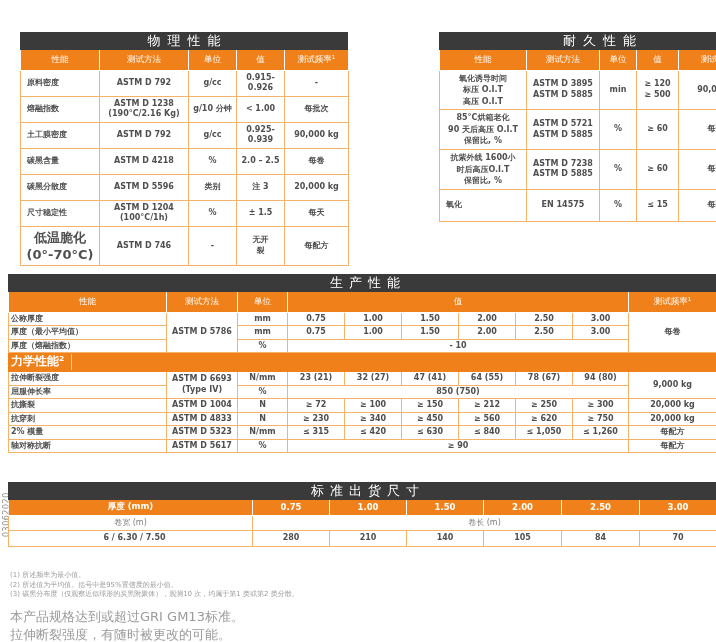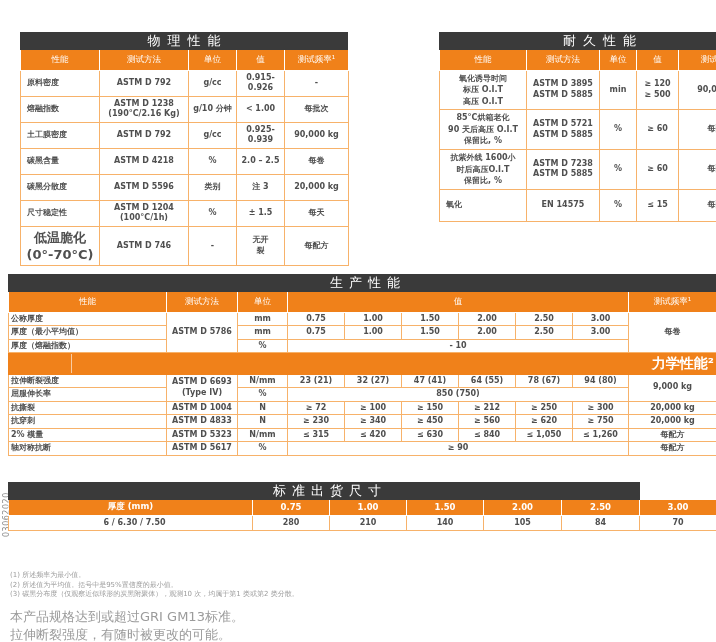--- a/index.html
+++ b/index.html
@@ -34,22 +34,22 @@
   td[data-name="row-label"]{text-align:left;padding-left:6px;}
   .physical td{height:26px;}
   .durability td{height:36px;}
   .durability tr:last-child td{height:32px;}
   .production td{height:13px;padding:1px 2px;}
   .production .title-bar,.shipping .title-bar{letter-spacing:6px;padding-left:12px;}
   .shipping td{height:13px;}
   .shipping th{height:15px;font-weight:700;}
   .shipping td[data-name="row-label"]{text-align:center;padding-left:10px;}
   .banner{
-    background:var(--accent);color:#fff !important;font-weight:700;font-size:14px;height:15px;
-    border-color:var(--accent);position:relative;text-align:right;padding-left:2px !important;
+    background:var(--accent);color:#fff !important;font-weight:700;font-size:12px;height:15px;
+    border-color:var(--accent);position:relative;text-align:left;padding-left:2px !important;
   }
   .banner::before{
     content:"";position:absolute;left:62px;top:1px;bottom:1px;width:1px;background:rgba(255,255,255,.6);
   }
   .sm{font-size:13px;margin-left:26px;}
   .ml{line-height:1.45;}
   .muted{color:#7d7d7d;font-weight:400;}
   .side-code{
     position:absolute;left:2px;top:537px;transform:rotate(-90deg);transform-origin:0 0;
     font-size:8px;color:#8a8a8a;letter-spacing:.5px;white-space:nowrap;
@@ -317,21 +317,21 @@
             <td data-name="row-label">轴对称抗断</td>
             <td data-name="table-cell">ASTM D 5617</td>
             <td data-name="table-cell">%</td>
             <td colspan="6" data-name="table-cell">≥ 90</td>
             <td data-name="table-cell">每配方</td>
           </tr>
         </tbody>
       </table>
   </section>
 
-  <section class="tbl shipping" style="left:8px;top:482px;width:632px;" data-name="shipping-dimensions-table">
+  <section class="tbl shipping" style="left:8px;top:482px;width:708px;" data-name="shipping-dimensions-table">
     <div class="title-bar" data-name="shipping-table-title">标准出货尺寸</div>
     <table data-name="shipping-table-grid">
         <colgroup>
           <col style="width: 244px;">
           <col style="width: 77px;">
           <col style="width: 77px;">
           <col style="width: 77px;">
           <col style="width: 78px;">
           <col style="width: 78px;">
           <col style="width: 77px;">
@@ -342,20 +342,24 @@
             <th data-name="column-header">0.75</th>
             <th data-name="column-header">1.00</th>
             <th data-name="column-header">1.50</th>
             <th data-name="column-header">2.00</th>
             <th data-name="column-header">2.50</th>
             <th data-name="column-header">3.00</th>
           </tr>
         </thead>
         <tbody>
           <tr data-name="table-row">
+            <td class="muted" data-name="table-cell">卷宽 (m)</td>
+            <td colspan="6" class="muted" data-name="table-cell">卷长 (m)</td>
+          </tr>
+          <tr data-name="table-row">
             <td data-name="row-label">6 / 6.30 / 7.50</td>
             <td data-name="table-cell">280</td>
             <td data-name="table-cell">210</td>
             <td data-name="table-cell">140</td>
             <td data-name="table-cell">105</td>
             <td data-name="table-cell">84</td>
             <td data-name="table-cell">70</td>
           </tr>
         </tbody>
       </table>

